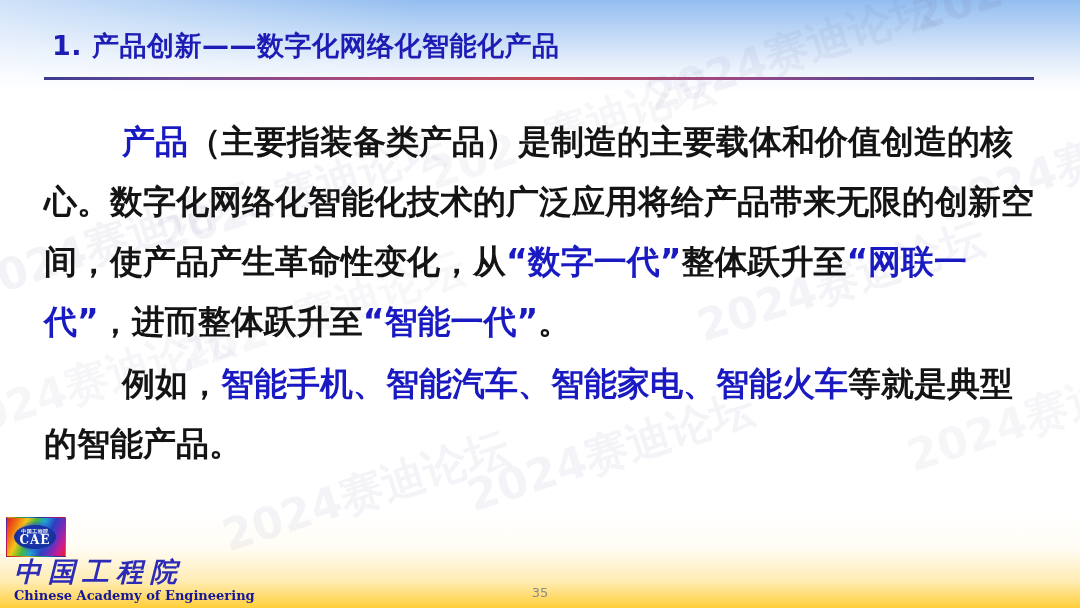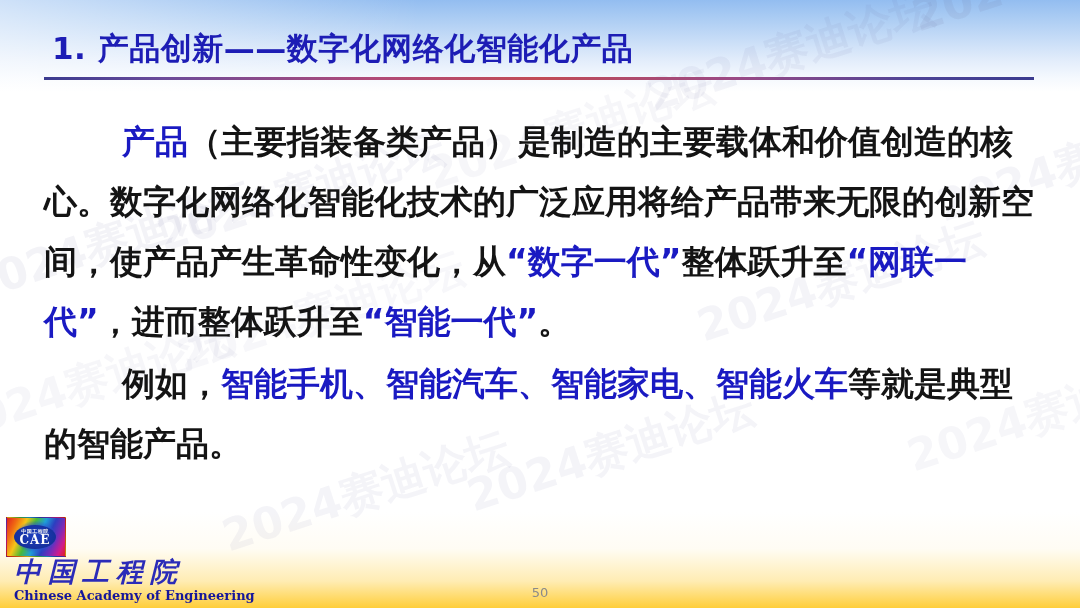--- a/index.html
+++ b/index.html
@@ -65,21 +65,21 @@
     font-size: 40px;
     white-space: nowrap;
     transform-origin: left top;
   }
 
   
   .title {
     position: absolute;
     left: 52px;
     top: 28px;
-    font-size: 31px;
+    font-size: 27px;
     font-weight: 700;
     color: #1d1db5;
     letter-spacing: 0.5px;
     white-space: nowrap;
   }
   .title-rule {
     position: absolute;
     left: 44px;
     top: 77px;
     width: 990px;
@@ -243,15 +243,15 @@
         <div class="emblem-cn">中国工程院</div>
         <div class="emblem-cae">CAE</div>
       </div>
     </div>
     <div class="logo-text">
       <div class="logo-cn">中国工程院</div>
       <div class="logo-en">Chinese Academy of Engineering</div>
     </div>
   </div>
 
-  <div class="page-number">50</div>
+  <div class="page-number">35</div>
 
 </div>
 
 </body></html>

